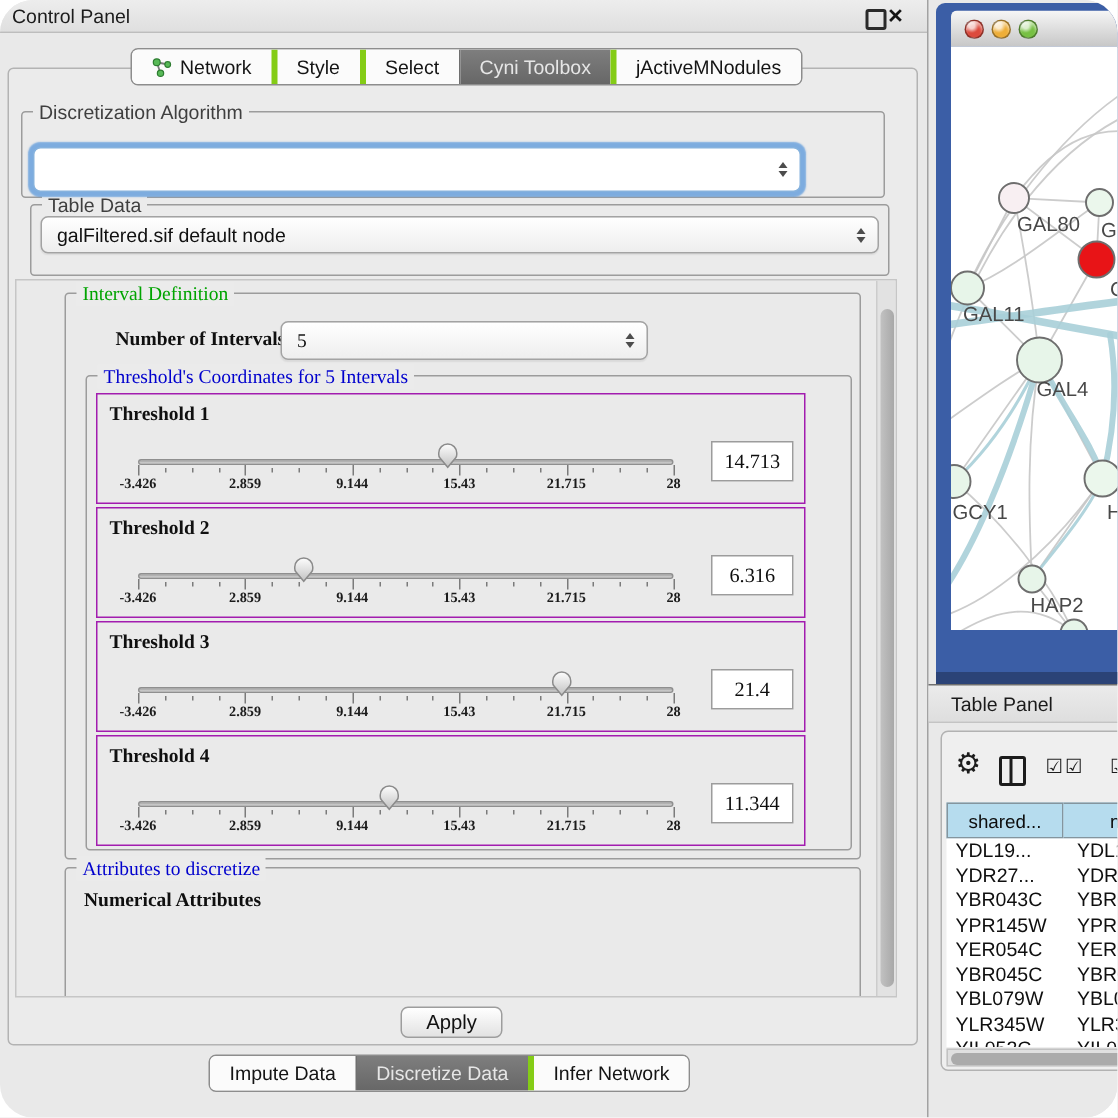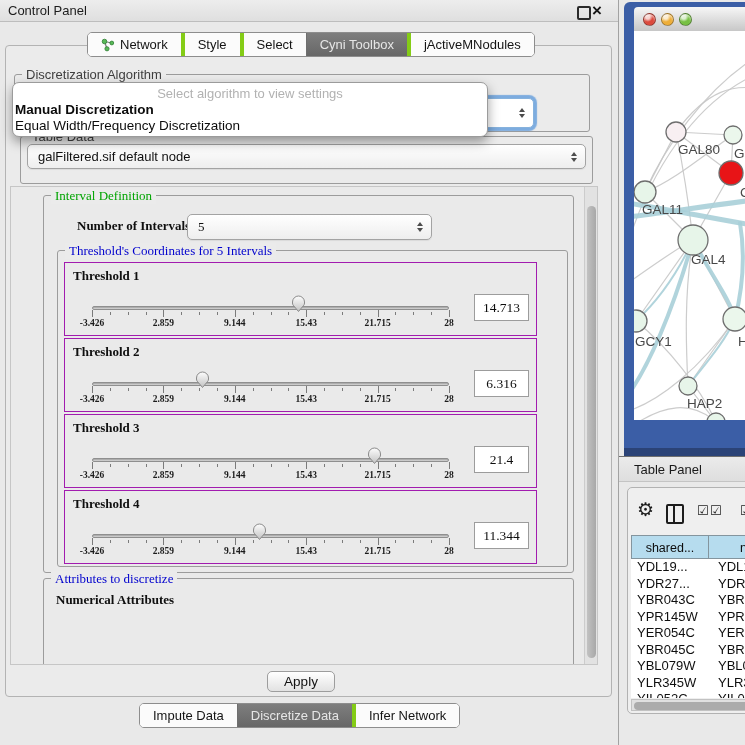--- a/index.html
+++ b/index.html
@@ -1,17 +1,17 @@
 <!DOCTYPE html>
 <html><head>
 <meta charset="utf-8">
 <style>
   html,body{margin:0;padding:0;}
   #screen{position:relative;width:745px;height:745px;background:#e9e9e9;overflow:hidden;
-          font-family:"Liberation Sans","DejaVu Sans",sans-serif;color:#111;font-size:13px;}
+          font-family:"Liberation Sans","DejaVu Sans",sans-serif;color:#111;font-size:13px;border-radius:22px;}
   .abs{position:absolute;}
   
   #cp-titlebar{left:0;top:0;width:618px;height:22px;background:linear-gradient(#ededed,#dfdfdf);
                border-bottom:1px solid #bdbdbd;line-height:22px;padding-left:8px;box-sizing:border-box;color:#1c1c1c;}
   #float-icon{left:577px;top:6px;width:10px;height:10px;border:2px solid #2a2a2a;border-radius:2px;background:transparent;}
   #close-icon{left:592px;top:0px;font-size:17px;font-weight:bold;line-height:22px;color:#141414;}
   #cp-main{left:5px;top:45px;width:607px;height:652px;background:#ebebeb;border:1px solid #b3b3b3;border-radius:4px;box-sizing:border-box;}
   
   .tabbar{display:flex;background:#fbfbfb;border:1px solid #8d8d8d;border-radius:5px;overflow:hidden;height:23px;z-index:6;}
   .tabbar .seg{display:flex;align-items:center;gap:5px;padding:0 13px;line-height:22px;color:#141414;background:#fbfbfb;cursor:default;white-space:nowrap;}
@@ -135,25 +135,20 @@
     </div>
 
   <div class="group" id="algo-group" style="left:14px;top:74px;width:576px;height:58px;">
     <span class="gtitle gt-gray">Discretization Algorithm</span>
   </div>
   <div id="algo-combo" class="abs">
     <span class="stepper">
         <span class="tri-up"></span>
         <span class="tri-down"></span>
       </span>
-  </div>
-  <div id="algo-popup" class="abs">
-    <div id="popup-hint">Select algorithm to view settings</div>
-    <div class="popup-opt" id="popup-opt-0">Manual Discretization</div>
-    <div class="popup-opt" id="popup-opt-1">Equal Width/Frequency Discretization</div>
   </div>
 
   <div class="group" style="left:20px;top:136px;width:573px;height:48px;">
     <span class="gtitle gt-gray">Table Data</span>
     <div class="combo" style="left:6px;top:7px;width:559px;height:25px;">
       <span>galFiltered.sif default node</span>
       <span class="stepper">
           <span class="tri-up"></span>
           <span class="tri-down"></span>
         </span>

